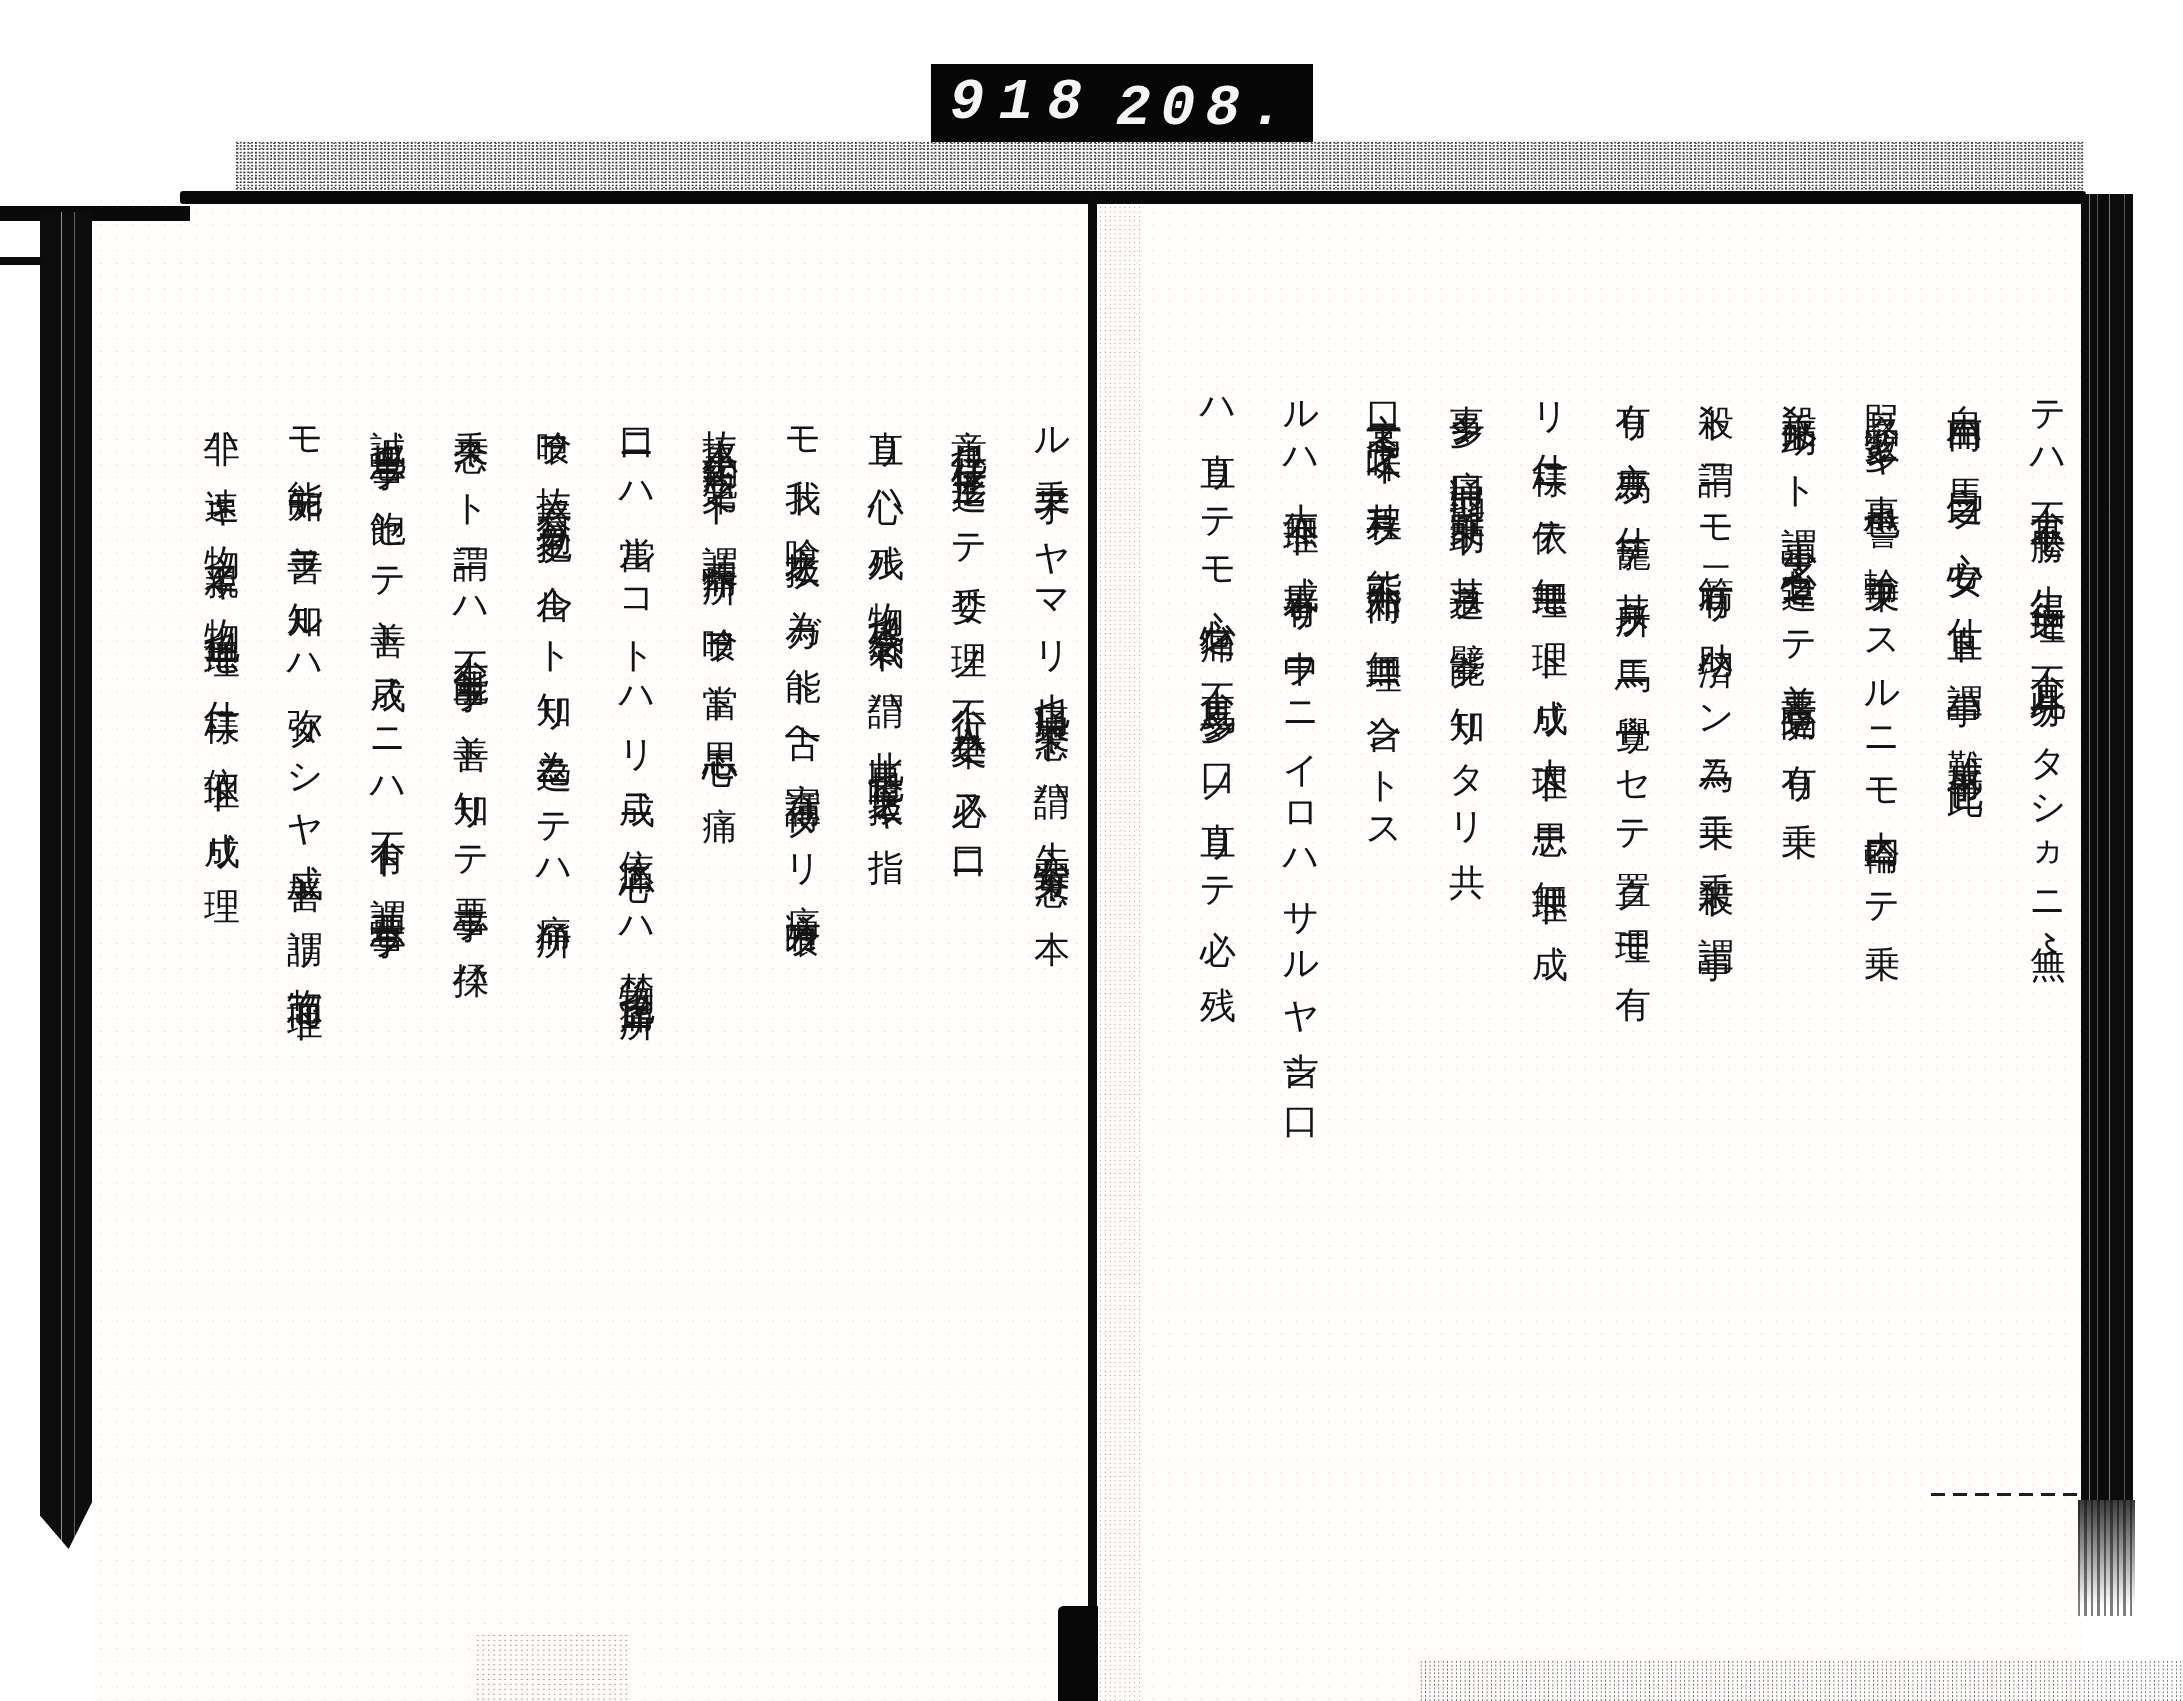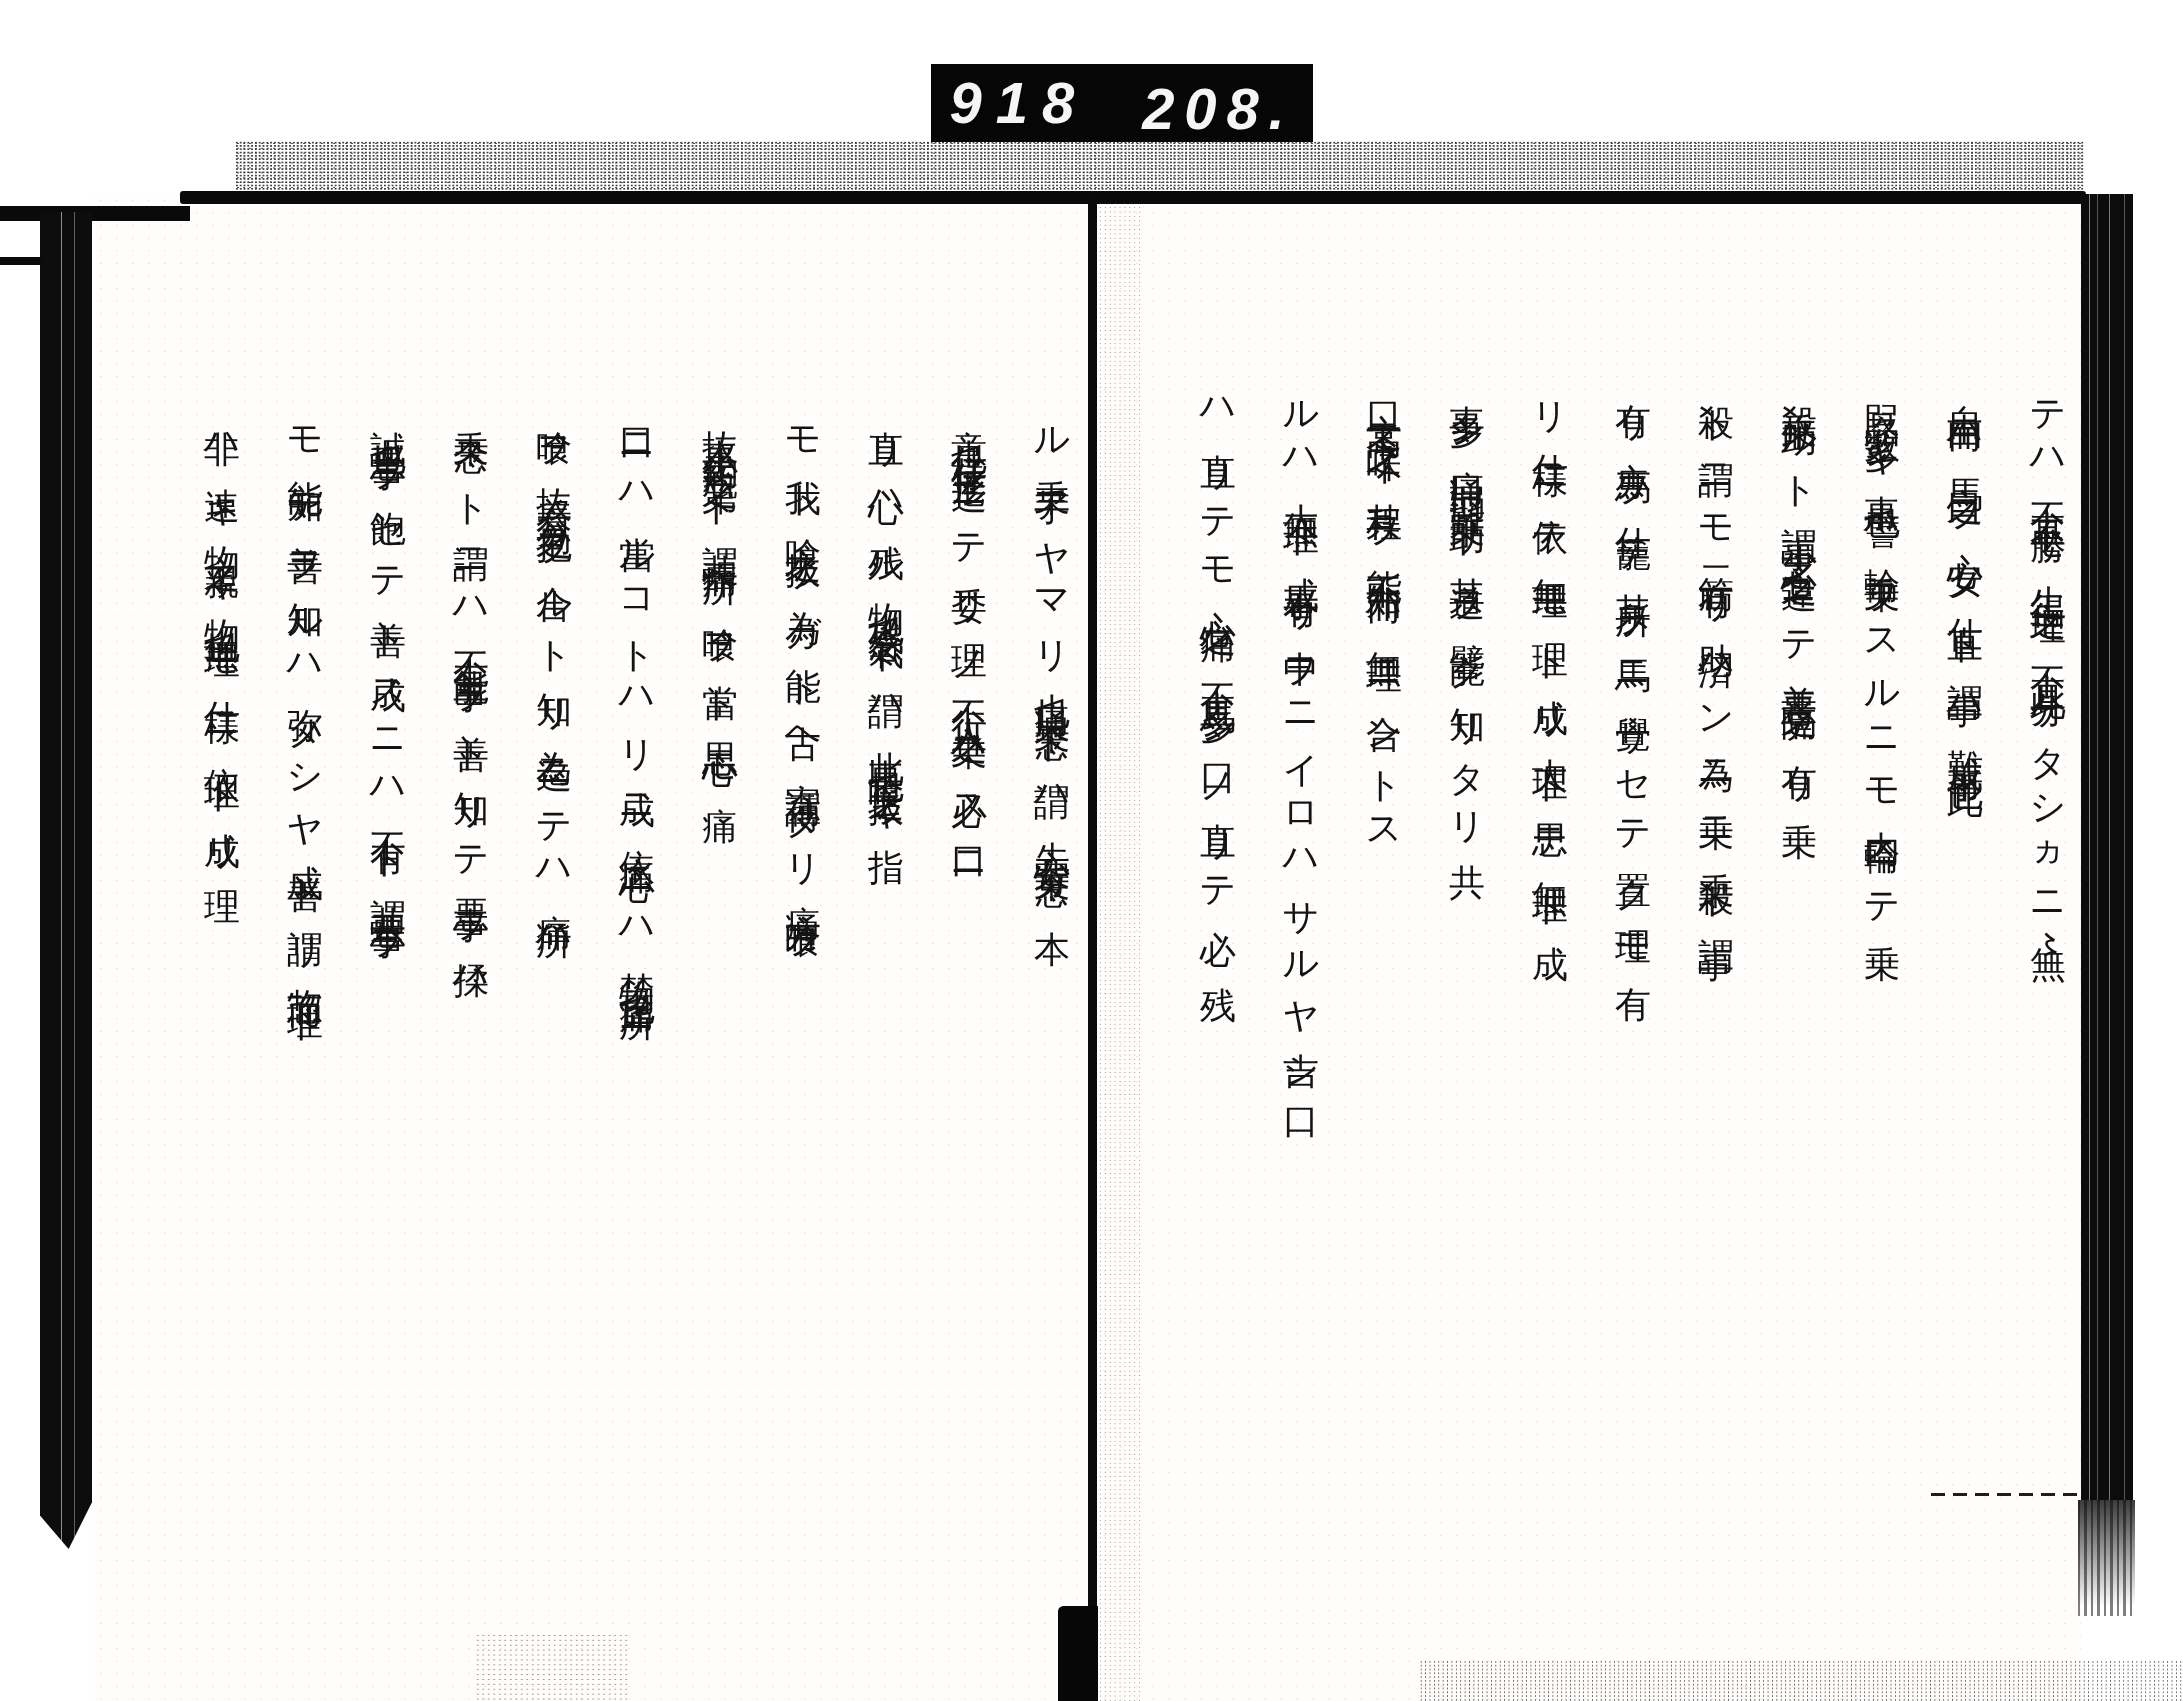--- a/index.html
+++ b/index.html
@@ -8,21 +8,21 @@
     background:#ffffff;
     font-family:"DejaVu Sans", sans-serif;
   }
   
   .counter{
     position:absolute;left:931px;top:64px;width:382px;height:78px;
     background:#060606;display:flex;align-items:center;justify-content:space-between;
     padding:0 18.6px;box-sizing:border-box;
   }
   .digits{
-    color:#f5f5f5;font-family:Liberation Sans, sans-serif;
+    color:#f5f5f5;font-family:Liberation Mono, monospace;
     font-size:58px;font-weight:bold;font-style:italic;line-height:1;
     letter-spacing:14px;white-space:nowrap;
   }
   .digits.right{letter-spacing:9.8px;margin-top:12px;}
   
   .page{
     position:absolute;top:194px;bottom:0;background:#fffefd;
     background-image:radial-gradient(rgba(0,0,0,0.10) 0.5px, transparent 0.8px);
     background-size:16px 12.6px;
   }

